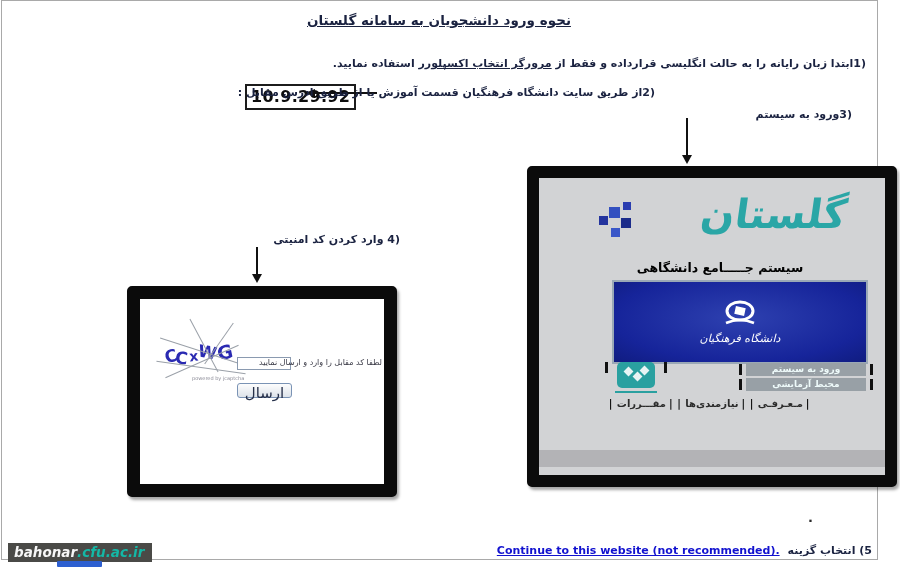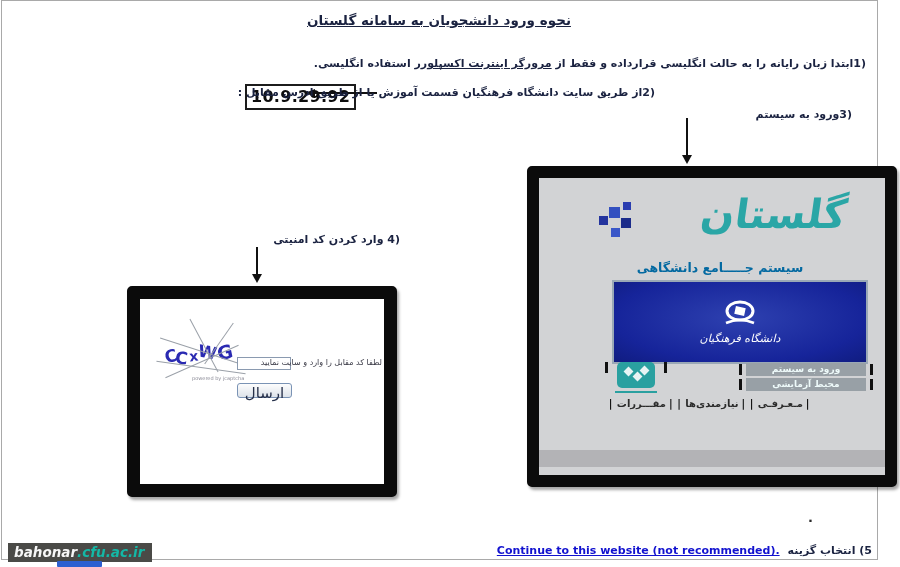--- a/index.html
+++ b/index.html
@@ -50,21 +50,21 @@
   .g-logo-text { position:absolute; right:0; top:2px; font-size:40px; font-weight:bold;
                  color:#2aa6a6; transform:skewX(-8deg); line-height:1; }
   .sq { position:absolute; }
   .sq1 { left:2px;  top:24px; width:9px;  height:9px;  background:#24349e; }
   .sq2 { left:12px; top:15px; width:11px; height:11px; background:#3350c0; }
   .sq3 { left:24px; top:26px; width:10px; height:10px; background:#1b2b8a; }
   .sq4 { left:14px; top:36px; width:9px;  height:9px;  background:#3a57c8; }
   .sq5 { left:26px; top:10px; width:8px;  height:8px;  background:#2a3db0; }
 
   .g-subtitle { position:absolute; left:30px; right:14px; top:82px; text-align:center;
-                direction:rtl; font-size:12.5px; font-weight:bold; color:#0369a1;
+                direction:rtl; font-size:12.5px; font-weight:bold; color:#000000;
                 letter-spacing:1px; }
 
   .g-bluebox { position:absolute; left:73px; top:102px; width:256px; height:84px;
                background:radial-gradient(ellipse at 50% 45%, #2e41b0 0%, #16249a 70%, #101c80 100%);
                border:2px solid #9aa8b6; display:flex; flex-direction:column;
                align-items:center; justify-content:center; gap:3px; }
   .g-univ { color:#fff; font-size:11px; font-style:italic; direction:rtl; }
 
   .g-buttons { position:absolute; right:12px; top:185px; display:flex; flex-direction:column; gap:2px; }
   .g-btn-row { display:flex; align-items:center; gap:4px; }
@@ -134,21 +134,21 @@
 </head>
 <body>
 
 <div id="canvas">
 
   <div class="page-border"></div>
 
   <div class="doc-title">نحوه ورود دانشجویان به سامانه گلستان</div>
 
   <div class="doc-line step1">
-    <span class="num">1)</span><span>ابتدا زبان رایانه را به حالت انگلیسی قرارداده و فقط از </span><span class="u">مرورگر اینترنت اکسپلورر</span><span> استفاده انگلیسی.</span>
+    <span class="num">1)</span><span>ابتدا زبان رایانه را به حالت انگلیسی قرارداده و فقط از </span><span class="u">مرورگر انتخاب اکسپلورر</span><span> استفاده نمایید.</span>
   </div>
 
   <div class="ip-box">10.9.29.92</div>
   <div class="h-arrow">
     <div class="head"></div>
     <div class="shaft"></div>
   </div>
   <div class="doc-line step2">
     <span class="num">2)</span><span>از طریق سایت دانشگاه فرهنگیان قسمت آموزش یا از طریق ادرس مقابل : </span>
   </div>
@@ -239,21 +239,21 @@
       <div class="cap-img">
         <span><span class="cap-ch cap-ch0">C</span><span class="cap-ch cap-ch1">C</span><span class="cap-ch cap-ch2">x</span><span class="cap-ch cap-ch3">W</span><span class="cap-ch cap-ch4">G</span></span>
         <i class="cap-line cl1"></i>
         <i class="cap-line cl2"></i>
         <i class="cap-line cl3"></i>
         <i class="cap-line cl4"></i>
         <i class="cap-line cl5"></i>
       </div>
       <div class="cap-powered">powered by jcaptcha</div>
       <input class="cap-input" value="" style="">
-      <div class="cap-prompt">لطفا کد مقابل را وارد و سایت نمایید</div>
+      <div class="cap-prompt">لطفا کد مقابل را وارد و ارسال نمایید</div>
       <button class="cap-submit">ارسال</button>
     </div>
   </div>
 
   <div class="watermark">
     <span class="wm-prefix">bahonar</span>
       <span class="wm-suffix">.cfu.ac.ir</span>
   </div>
   <div class="taskbar-fragment"></div>
 

